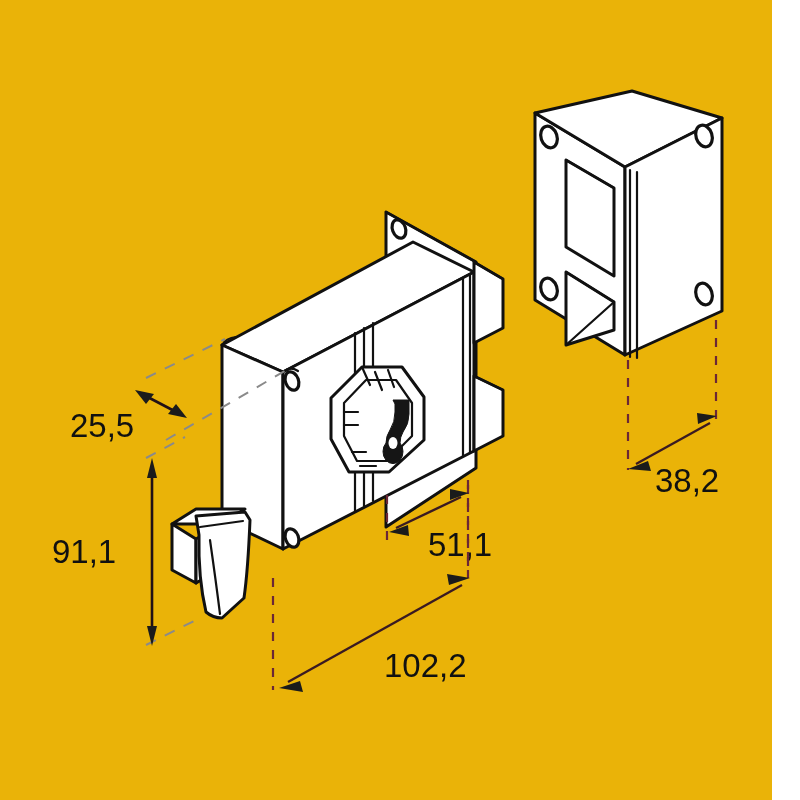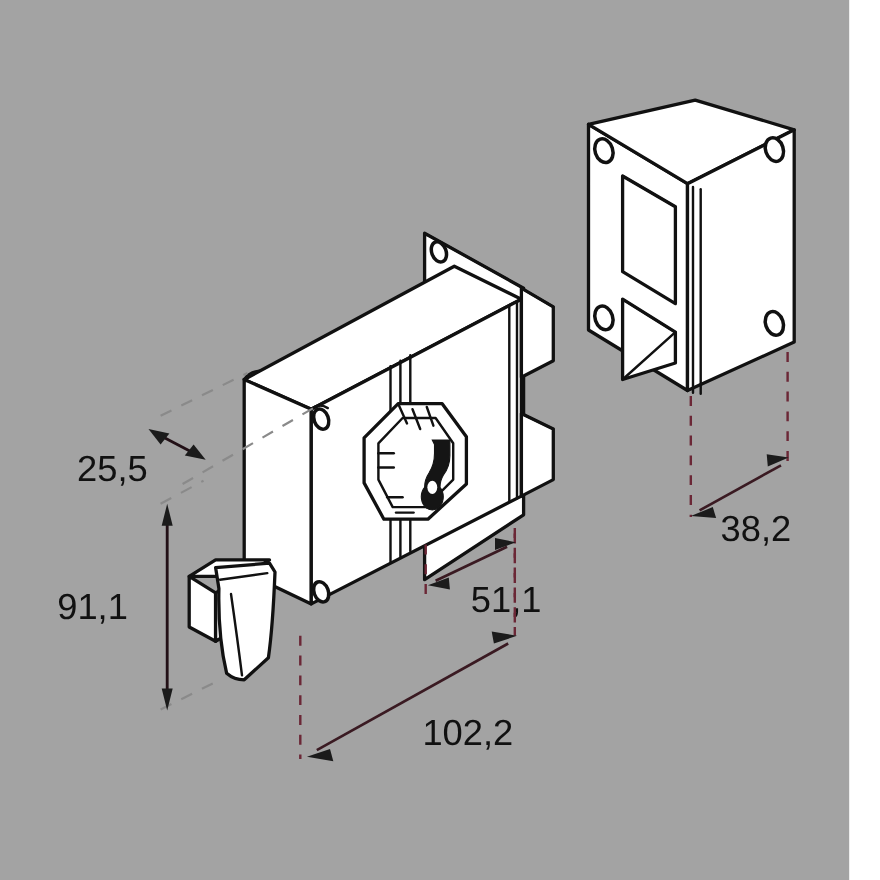--- a/index.html
+++ b/index.html
@@ -11,21 +11,21 @@
   body {
     width: 800px;
     height: 800px;
     font-family: "Liberation Sans", sans-serif;
     overflow: hidden;
   }
   #drawing-root {
     position: relative;
     width: 772px;
     height: 800px;
-    background: #a3a3a3;
+    background: #eab308;
   }
   svg#technical-drawing {
     display: block;
     width: 800px;
     height: 800px;
   }
   .solid-edge {
     fill: #ffffff;
     stroke: #111111;
     stroke-width: 3;

